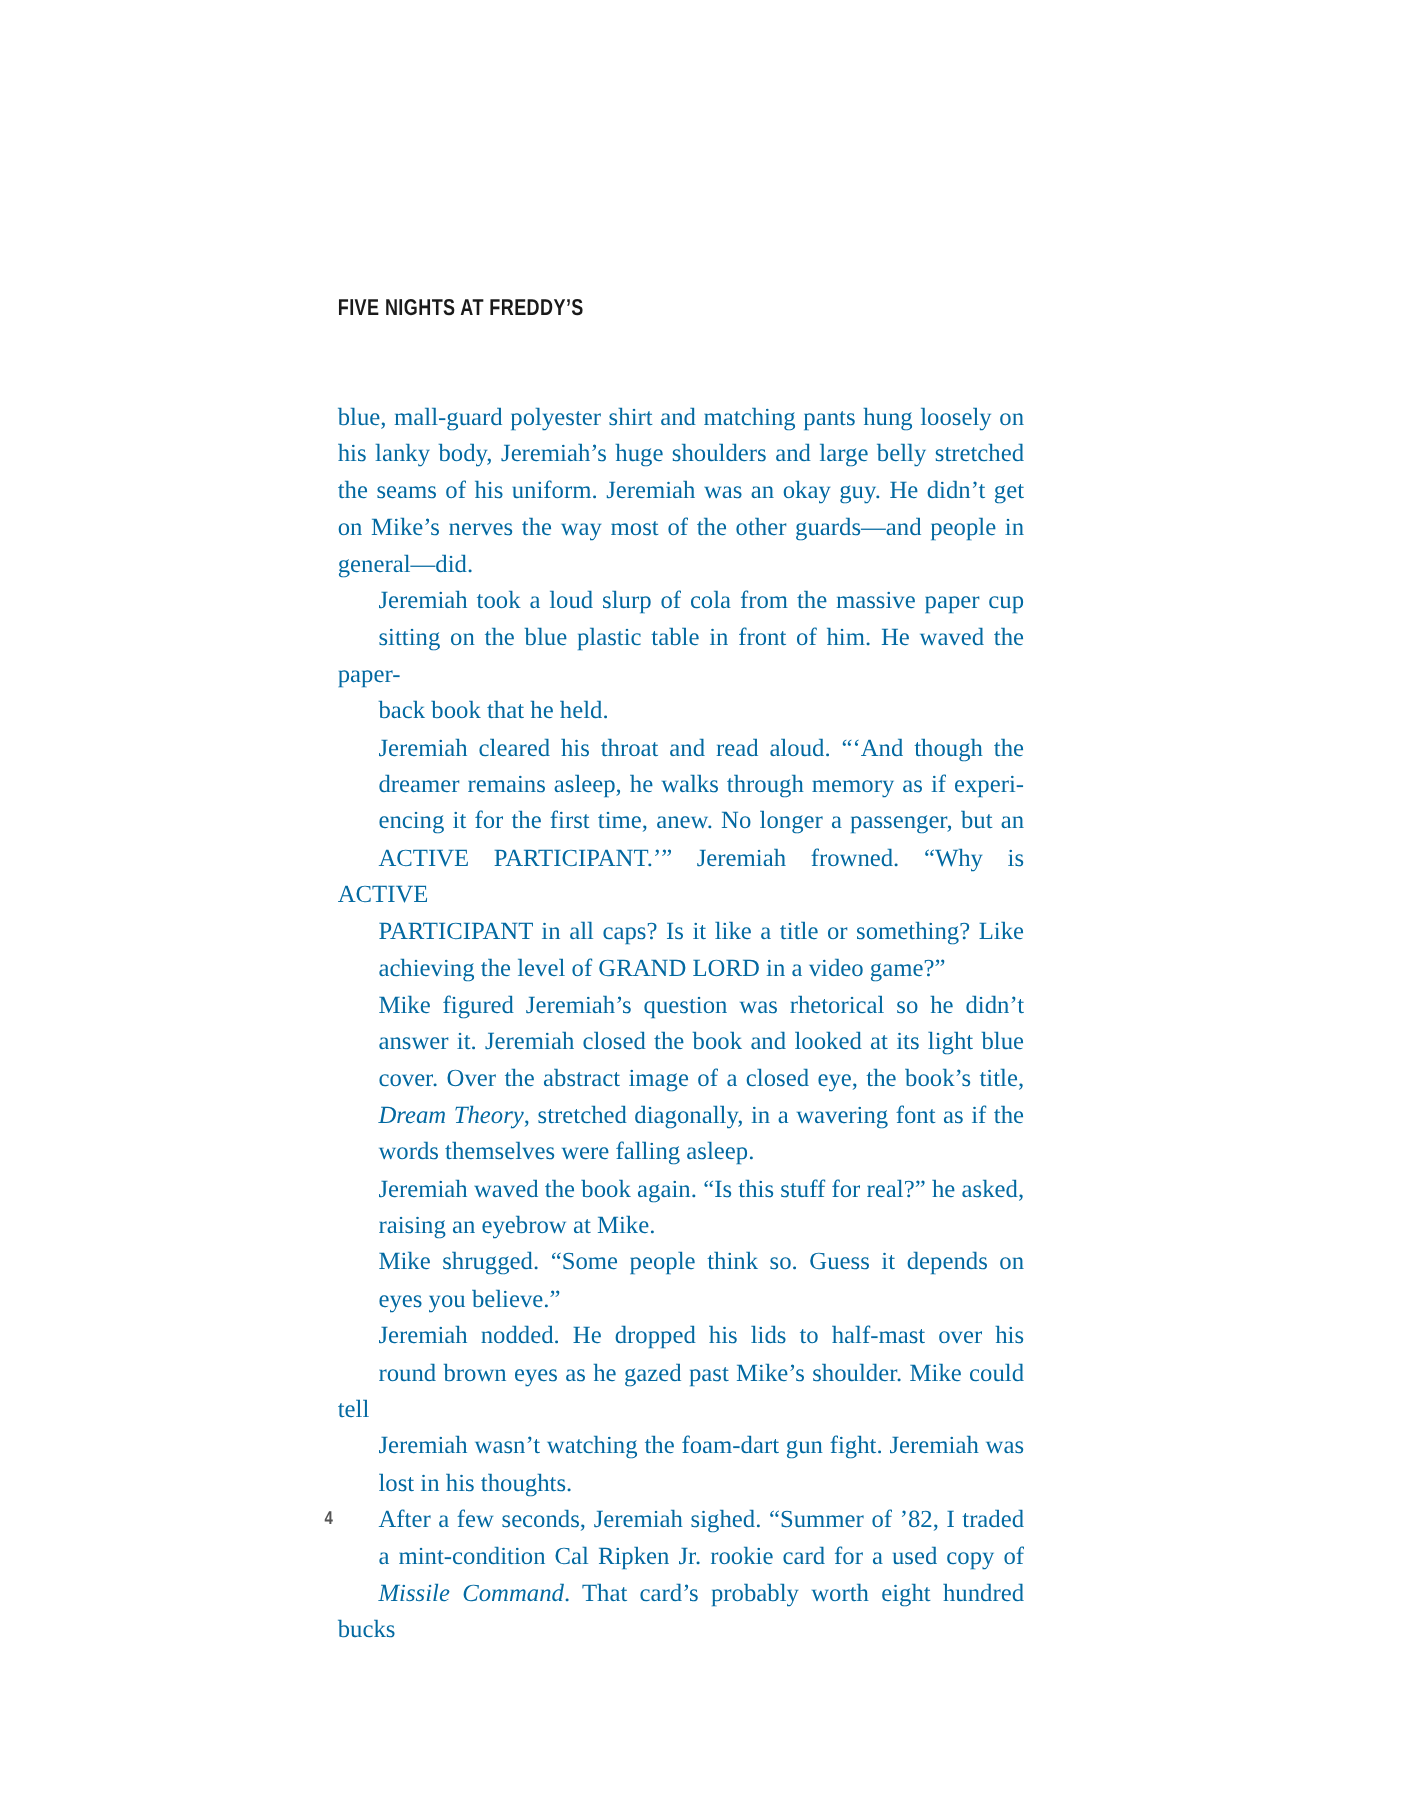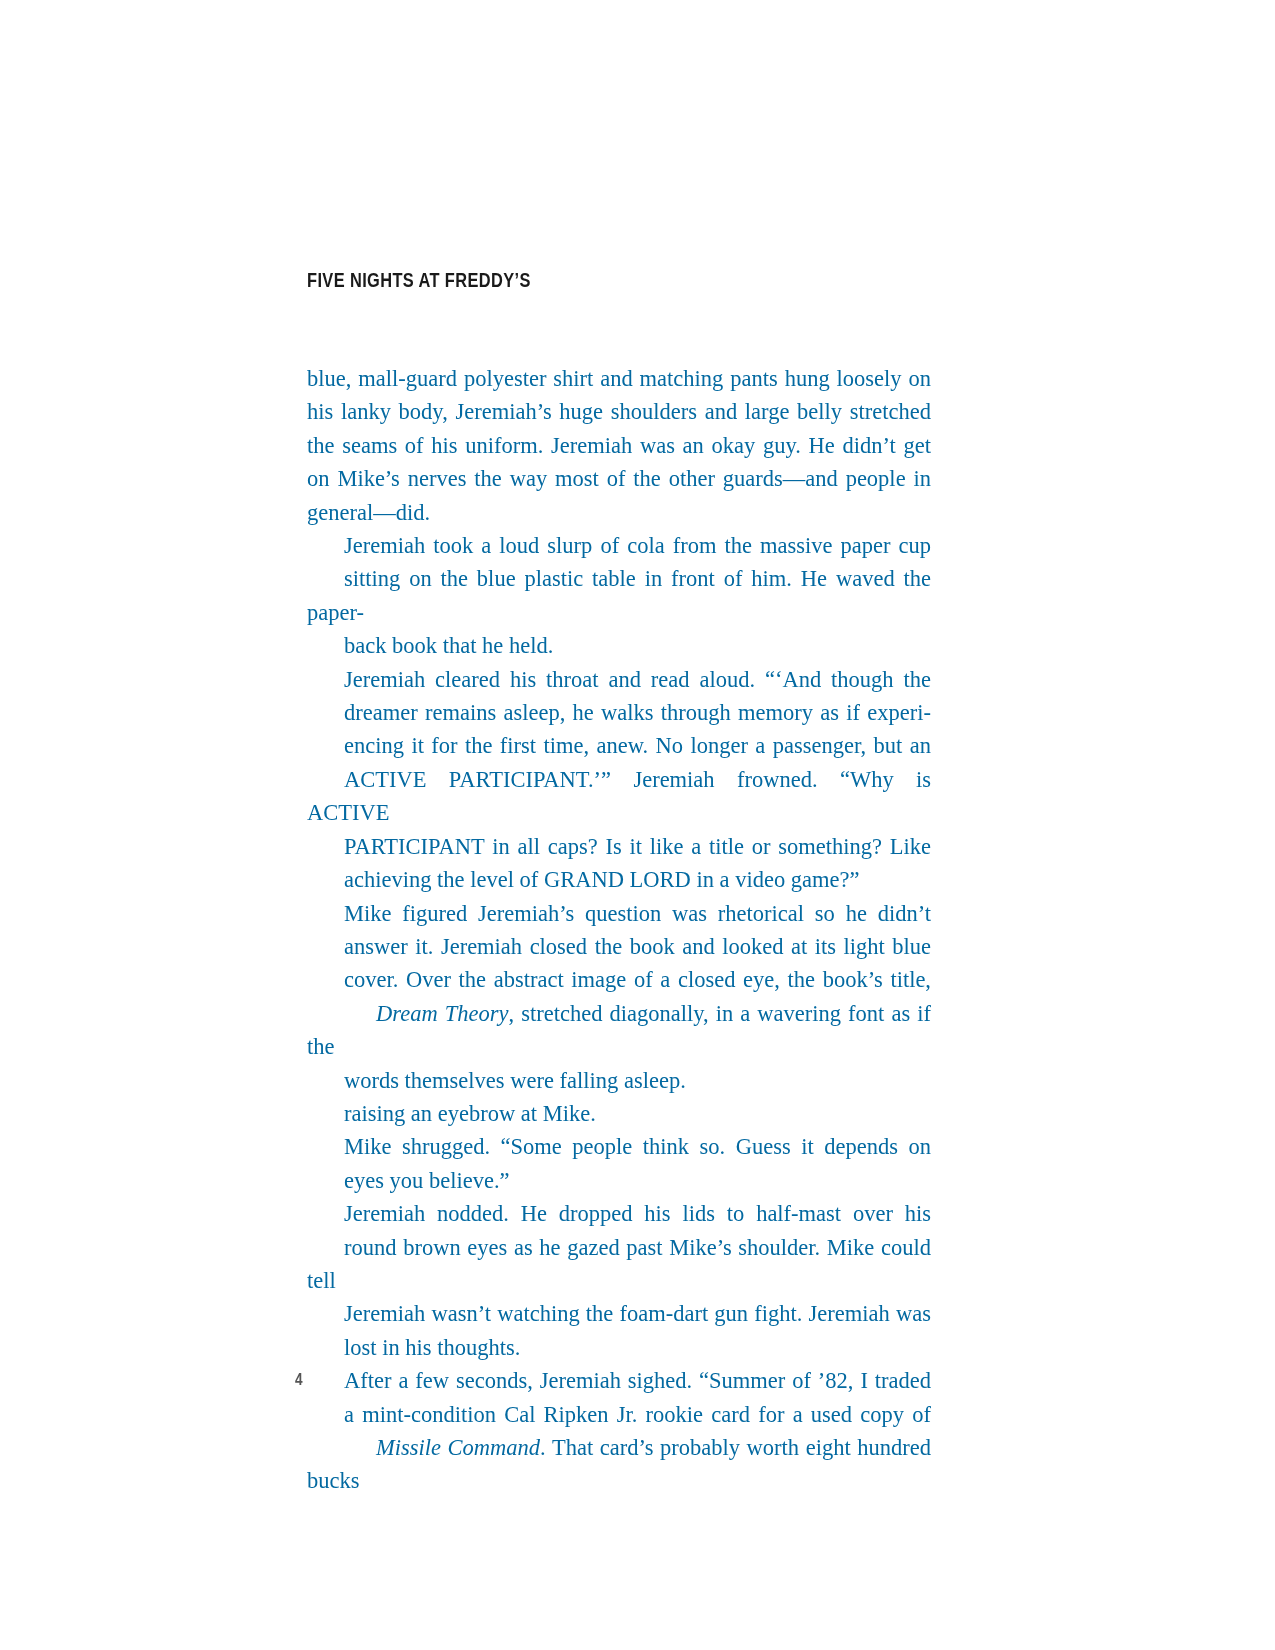--- a/index.html
+++ b/index.html
@@ -20,21 +20,21 @@
   }
   .body-text p { margin: 0; text-indent: 37px; }
   .body-text p.first { text-indent: 0; }
   .body-text .line { display: block; text-align: justify; text-align-last: justify; }
   .body-text .line.last { text-align-last: left; }
   .page-number {
     position: absolute; left: 295px; top: 1370px;
     font-family: "Liberation Sans", sans-serif; font-weight: bold;
     font-size: 17px; color: #555; transform: scaleX(0.8); transform-origin: left top;
   }
-  em { font-style: italic; margin-left: 32px; }
+  em { font-style: italic; }
 </style>
 </head>
 <body>
 
 <div class="page">
   <div class="running-head">FIVE NIGHTS AT FREDDY’S</div>
   <div class="body-text" id="body-text">
       <p class="first">
         <span class="line">blue, mall-guard polyester shirt and matching pants hung loosely on</span>
         <span class="line">his lanky body, Jeremiah’s huge shoulders and large belly stretched</span>
@@ -56,20 +56,21 @@
         <span class="line last">achieving the level of GRAND LORD in a video game?”</span>
       </p>
       <p>
         <span class="line" style="text-indent: 37px;">Mike figured Jeremiah’s question was rhetorical so he didn’t</span>
         <span class="line">answer it. Jeremiah closed the book and looked at its light blue</span>
         <span class="line">cover. Over the abstract image of a closed eye, the book’s title,</span>
         <span class="line"><em>Dream Theory</em>, stretched diagonally, in a wavering font as if the</span>
         <span class="line last">words themselves were falling asleep.</span>
       </p>
       <p>
+        <span class="line" style="text-indent: 37px;">Jeremiah waved the book again. “Is this stuff for real?” he asked,</span>
         <span class="line last">raising an eyebrow at Mike.</span>
       </p>
       <p>
         <span class="line" style="text-indent: 37px;">Mike shrugged. “Some people think so. Guess it depends on</span>
         <span class="line last">eyes you believe.”</span>
       </p>
       <p>
         <span class="line" style="text-indent: 37px;">Jeremiah nodded. He dropped his lids to half-mast over his</span>
         <span class="line">round brown eyes as he gazed past Mike’s shoulder. Mike could tell</span>
         <span class="line">Jeremiah wasn’t watching the foam-dart gun fight. Jeremiah was</span>

